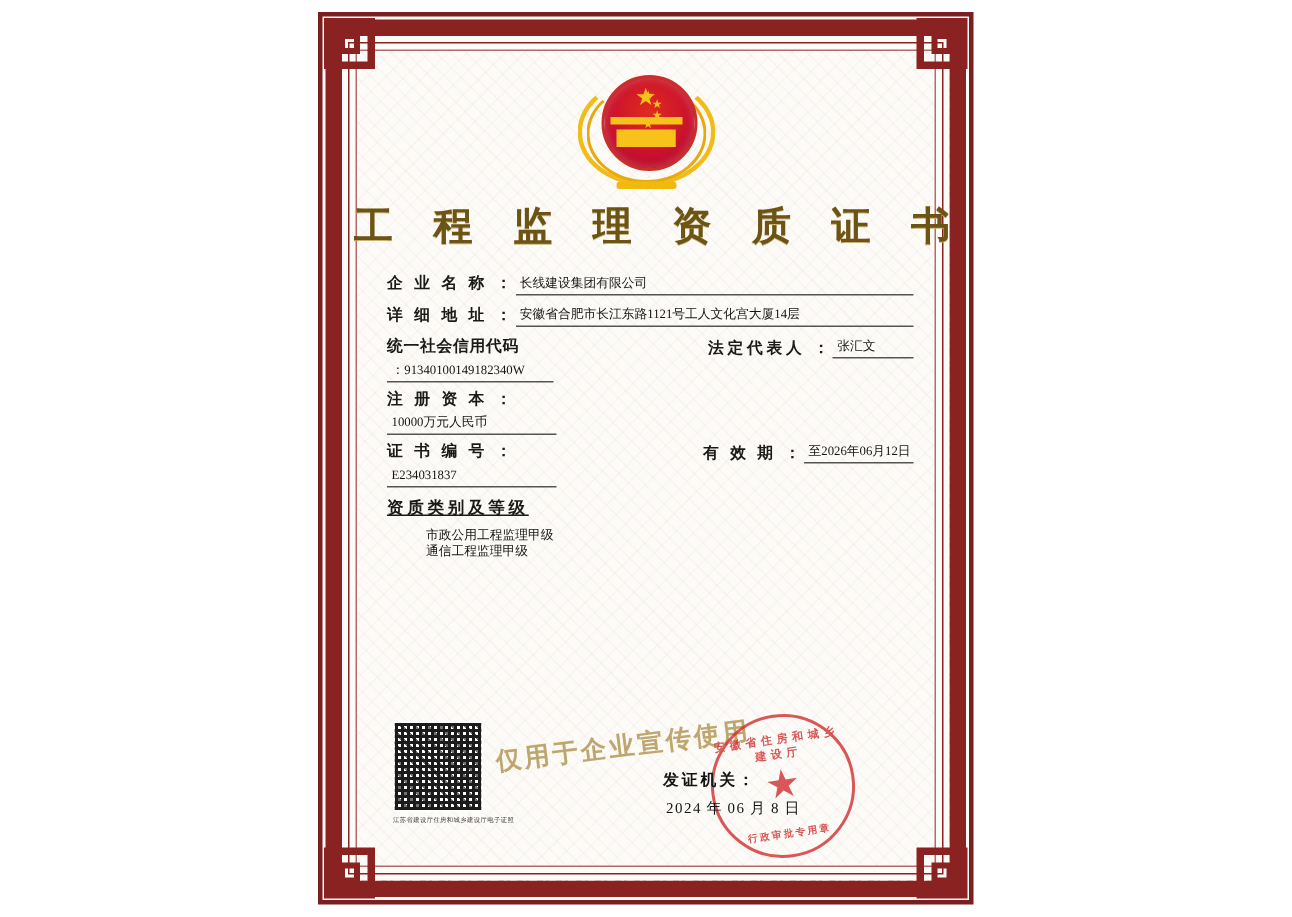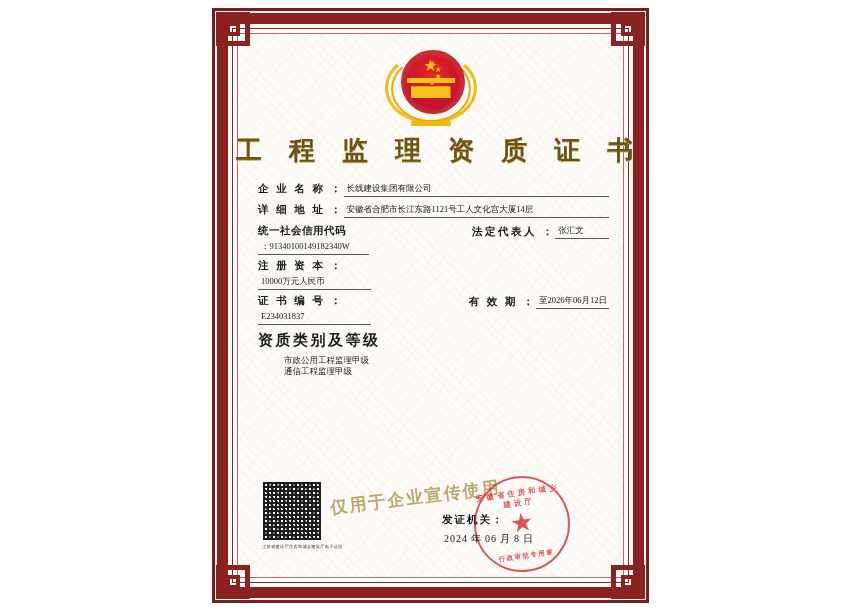--- a/index.html
+++ b/index.html
@@ -242,24 +242,25 @@
   .half-right .fvalue { flex: 1; }
   .fvalue.two-line {
     line-height: 11px;
     padding-bottom: 0;
     border-bottom: 0.8px solid #555;
   }
 
   
   .qual-block { margin-top: 6px; }
   .qual-label {
-    font-size: 15px;
+    font-size: 11px;
     font-weight: bold;
     letter-spacing: 2.5px;
     color: #1a1a1a;
+    text-decoration: underline;
   }
   .qual-list {
     margin-top: 5px;
     margin-left: 26px;
     font-size: 8.5px;
     line-height: 11px;
     color: #151515;
   }
 
   

